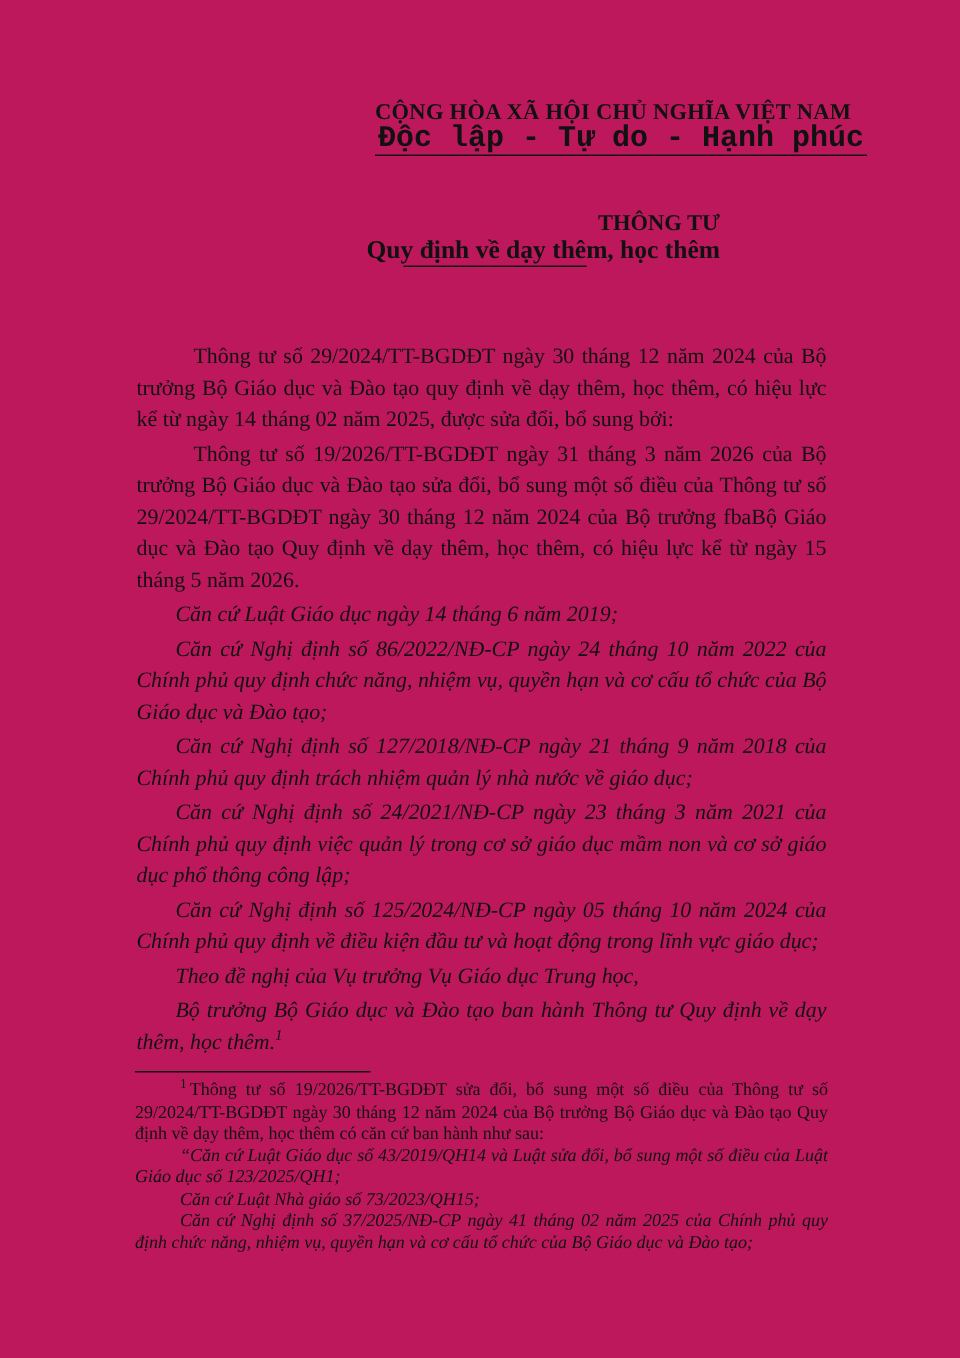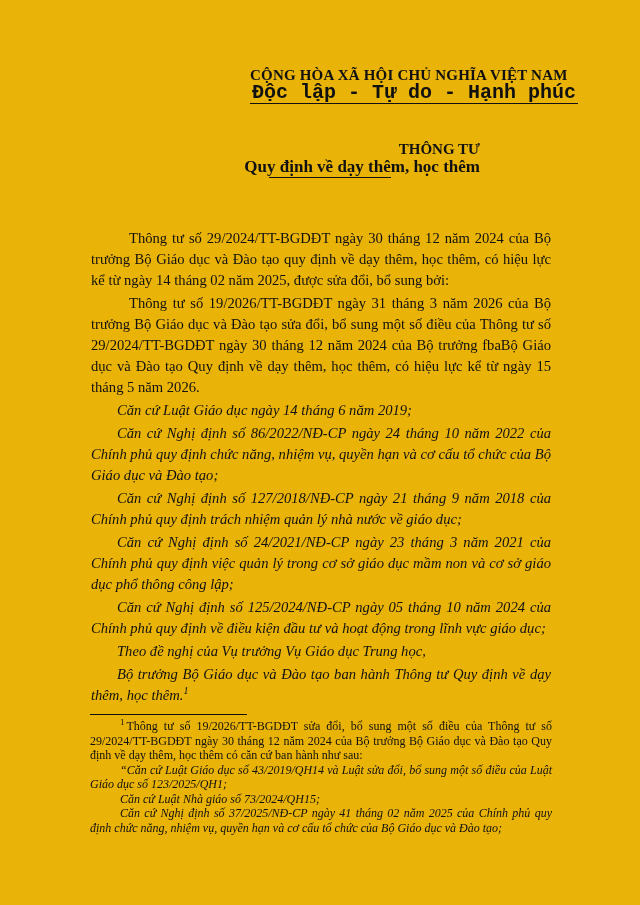--- a/index.html
+++ b/index.html
@@ -1,20 +1,20 @@
 <!DOCTYPE html>
 <html lang="vi"><head>
 <meta charset="utf-8">
 <style>
   html, body { margin: 0; padding: 0; background: #ffffff; }
   .page {
     position: relative;
     width: 640px;
     height: 905px;
-    background: #eab308;
+    background: #be185d;
     color: #111111;
     font-family: "Liberation Serif", "DejaVu Serif", serif;
     overflow: hidden;
   }
   
   .national-header {
     margin: 66px 0 0 250px;
     width: 312px;
     text-align: center;
     line-height: 18px;
@@ -110,17 +110,17 @@
     <p class="italic">Căn cứ Nghị định số 24/2021/NĐ-CP ngày 23 tháng 3 năm 2021 của Chính phủ quy định việc quản lý trong cơ sở giáo dục mầm non và cơ sở giáo dục phổ thông công lập;</p>
     <p class="italic">Căn cứ Nghị định số 125/2024/NĐ-CP ngày 05 tháng 10 năm 2024 của Chính phủ quy định về điều kiện đầu tư và hoạt động trong lĩnh vực giáo dục;</p>
     <p class="italic">Theo đề nghị của Vụ trưởng Vụ Giáo dục Trung học,</p>
     <p class="italic"><span>Bộ trưởng Bộ Giáo dục và Đào tạo ban hành Thông tư Quy định về dạy thêm, học thêm.</span><sup>1</sup></p>
   </div>
 
   <div class="footnote">
     <div class="fn-rule"></div>
     <p><sup>1</sup><span>Thông tư số 19/2026/TT-BGDĐT sửa đổi, bổ sung một số điều của Thông tư số 29/2024/TT-BGDĐT ngày 30 tháng 12 năm 2024 của Bộ trưởng Bộ Giáo dục và Đào tạo Quy định về dạy thêm, học thêm có căn cứ ban hành như sau:</span></p>
     <p class="italic">“Căn cứ Luật Giáo dục số 43/2019/QH14 và Luật sửa đổi, bổ sung một số điều của Luật Giáo dục số 123/2025/QH1;</p>
-    <p class="italic">Căn cứ Luật Nhà giáo số 73/2024/QH15;</p>
+    <p class="italic">Căn cứ Luật Nhà giáo số 73/2023/QH15;</p>
     <p class="italic">Căn cứ Nghị định số 37/2025/NĐ-CP ngày 41 tháng 02 năm 2025 của Chính phủ quy định chức năng, nhiệm vụ, quyền hạn và cơ cấu tổ chức của Bộ Giáo dục và Đào tạo;</p>
   </div>
 
 </div>
 
 </body></html>

